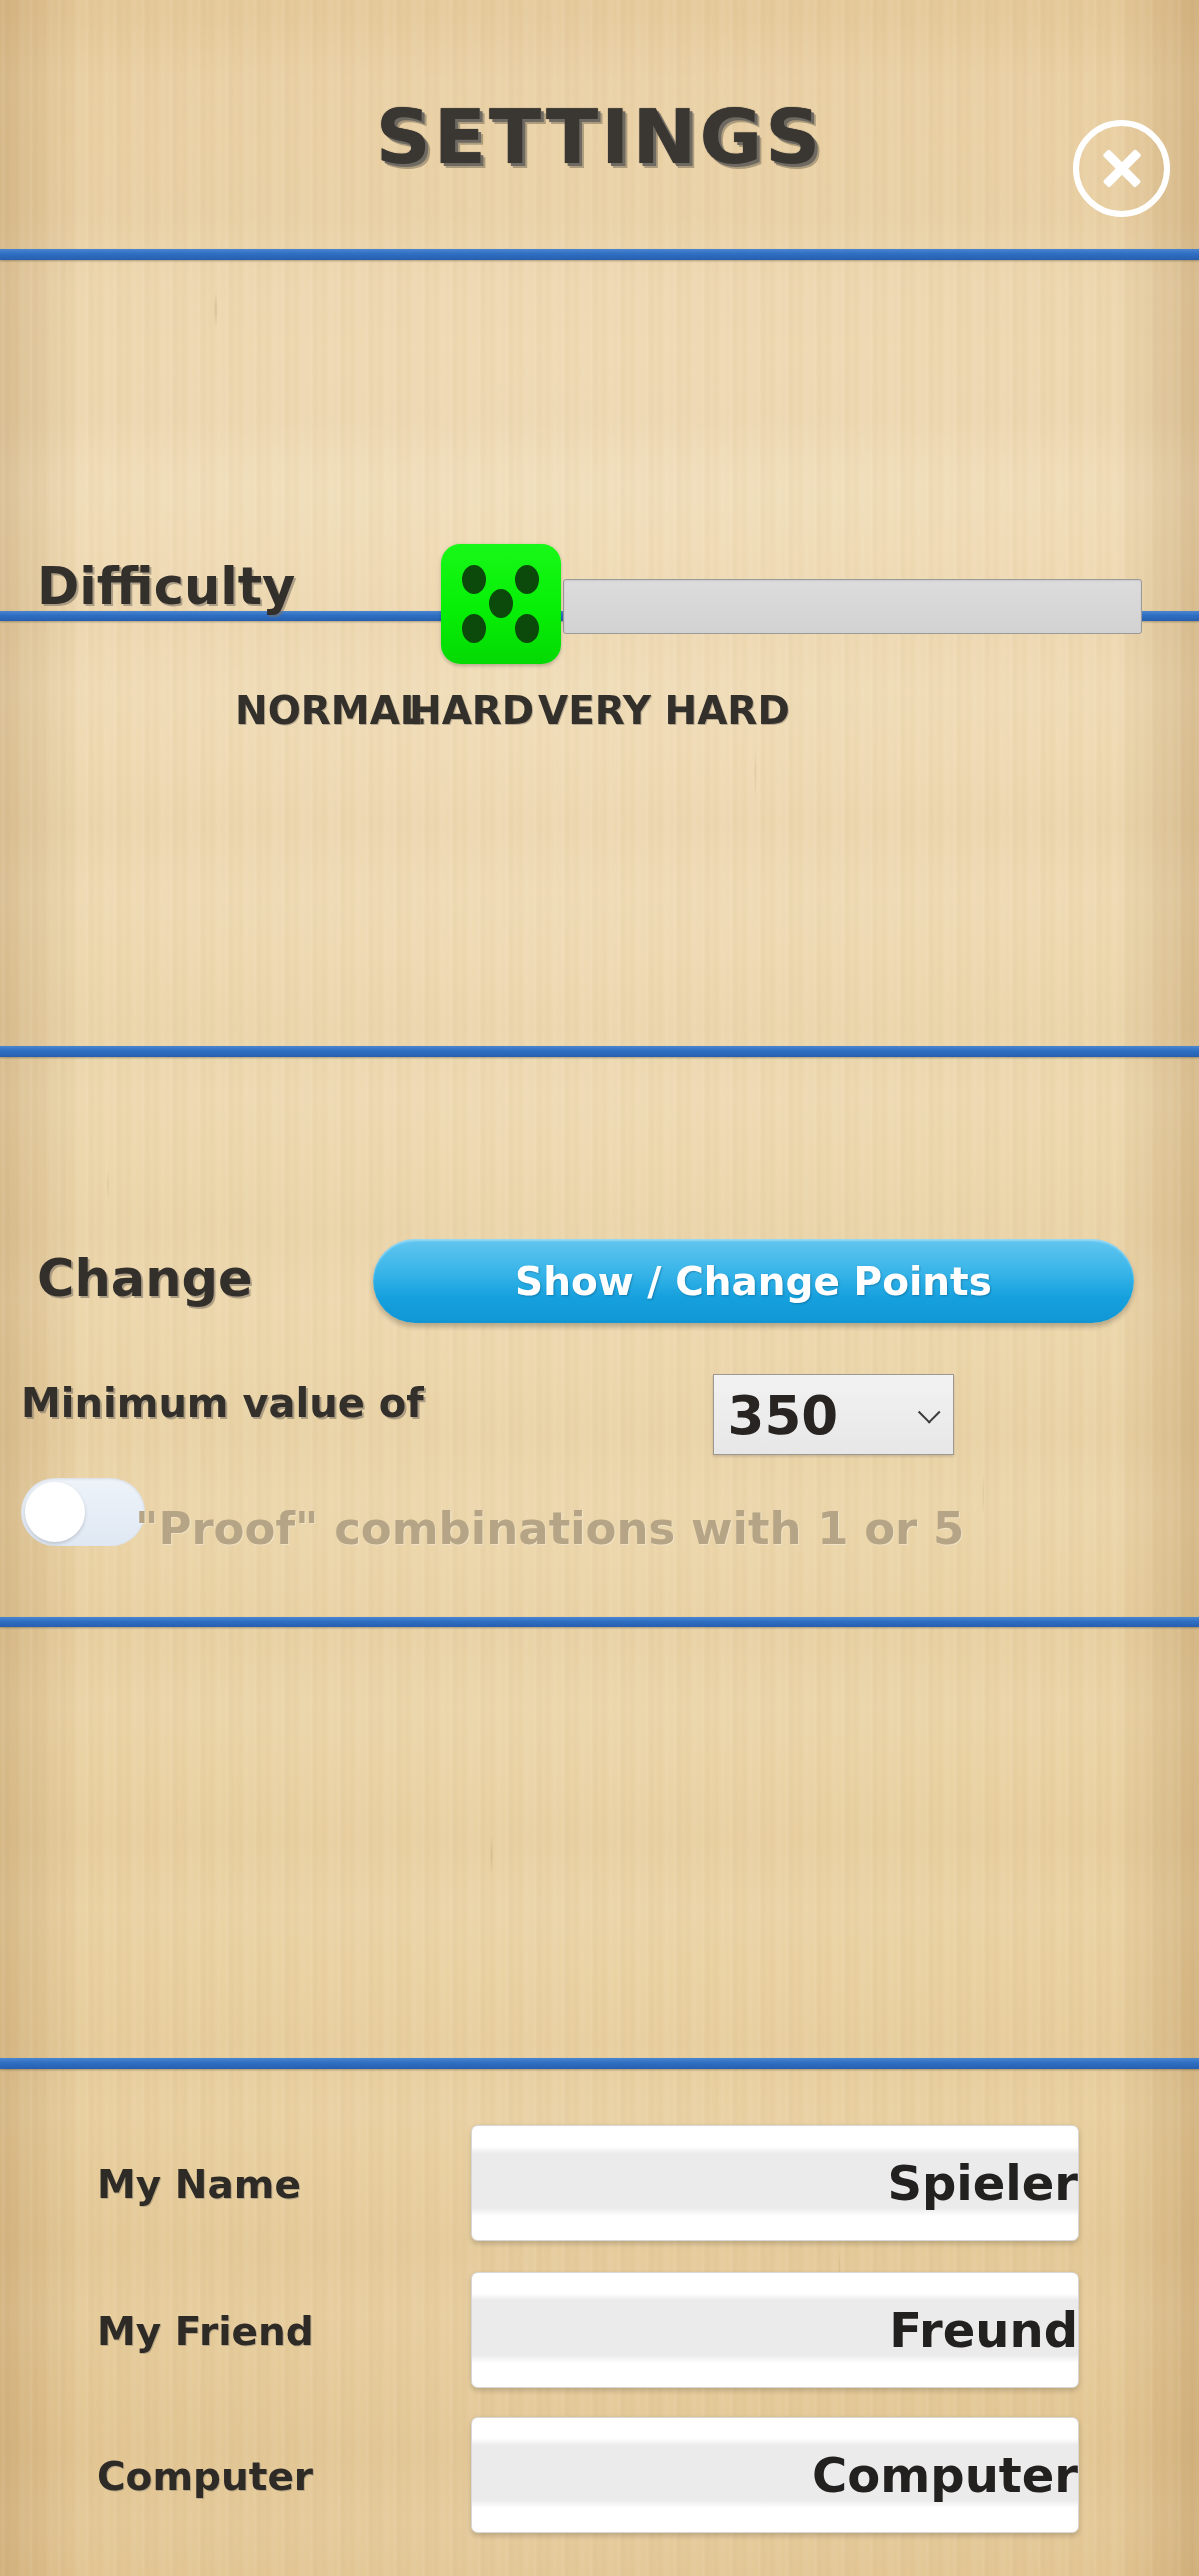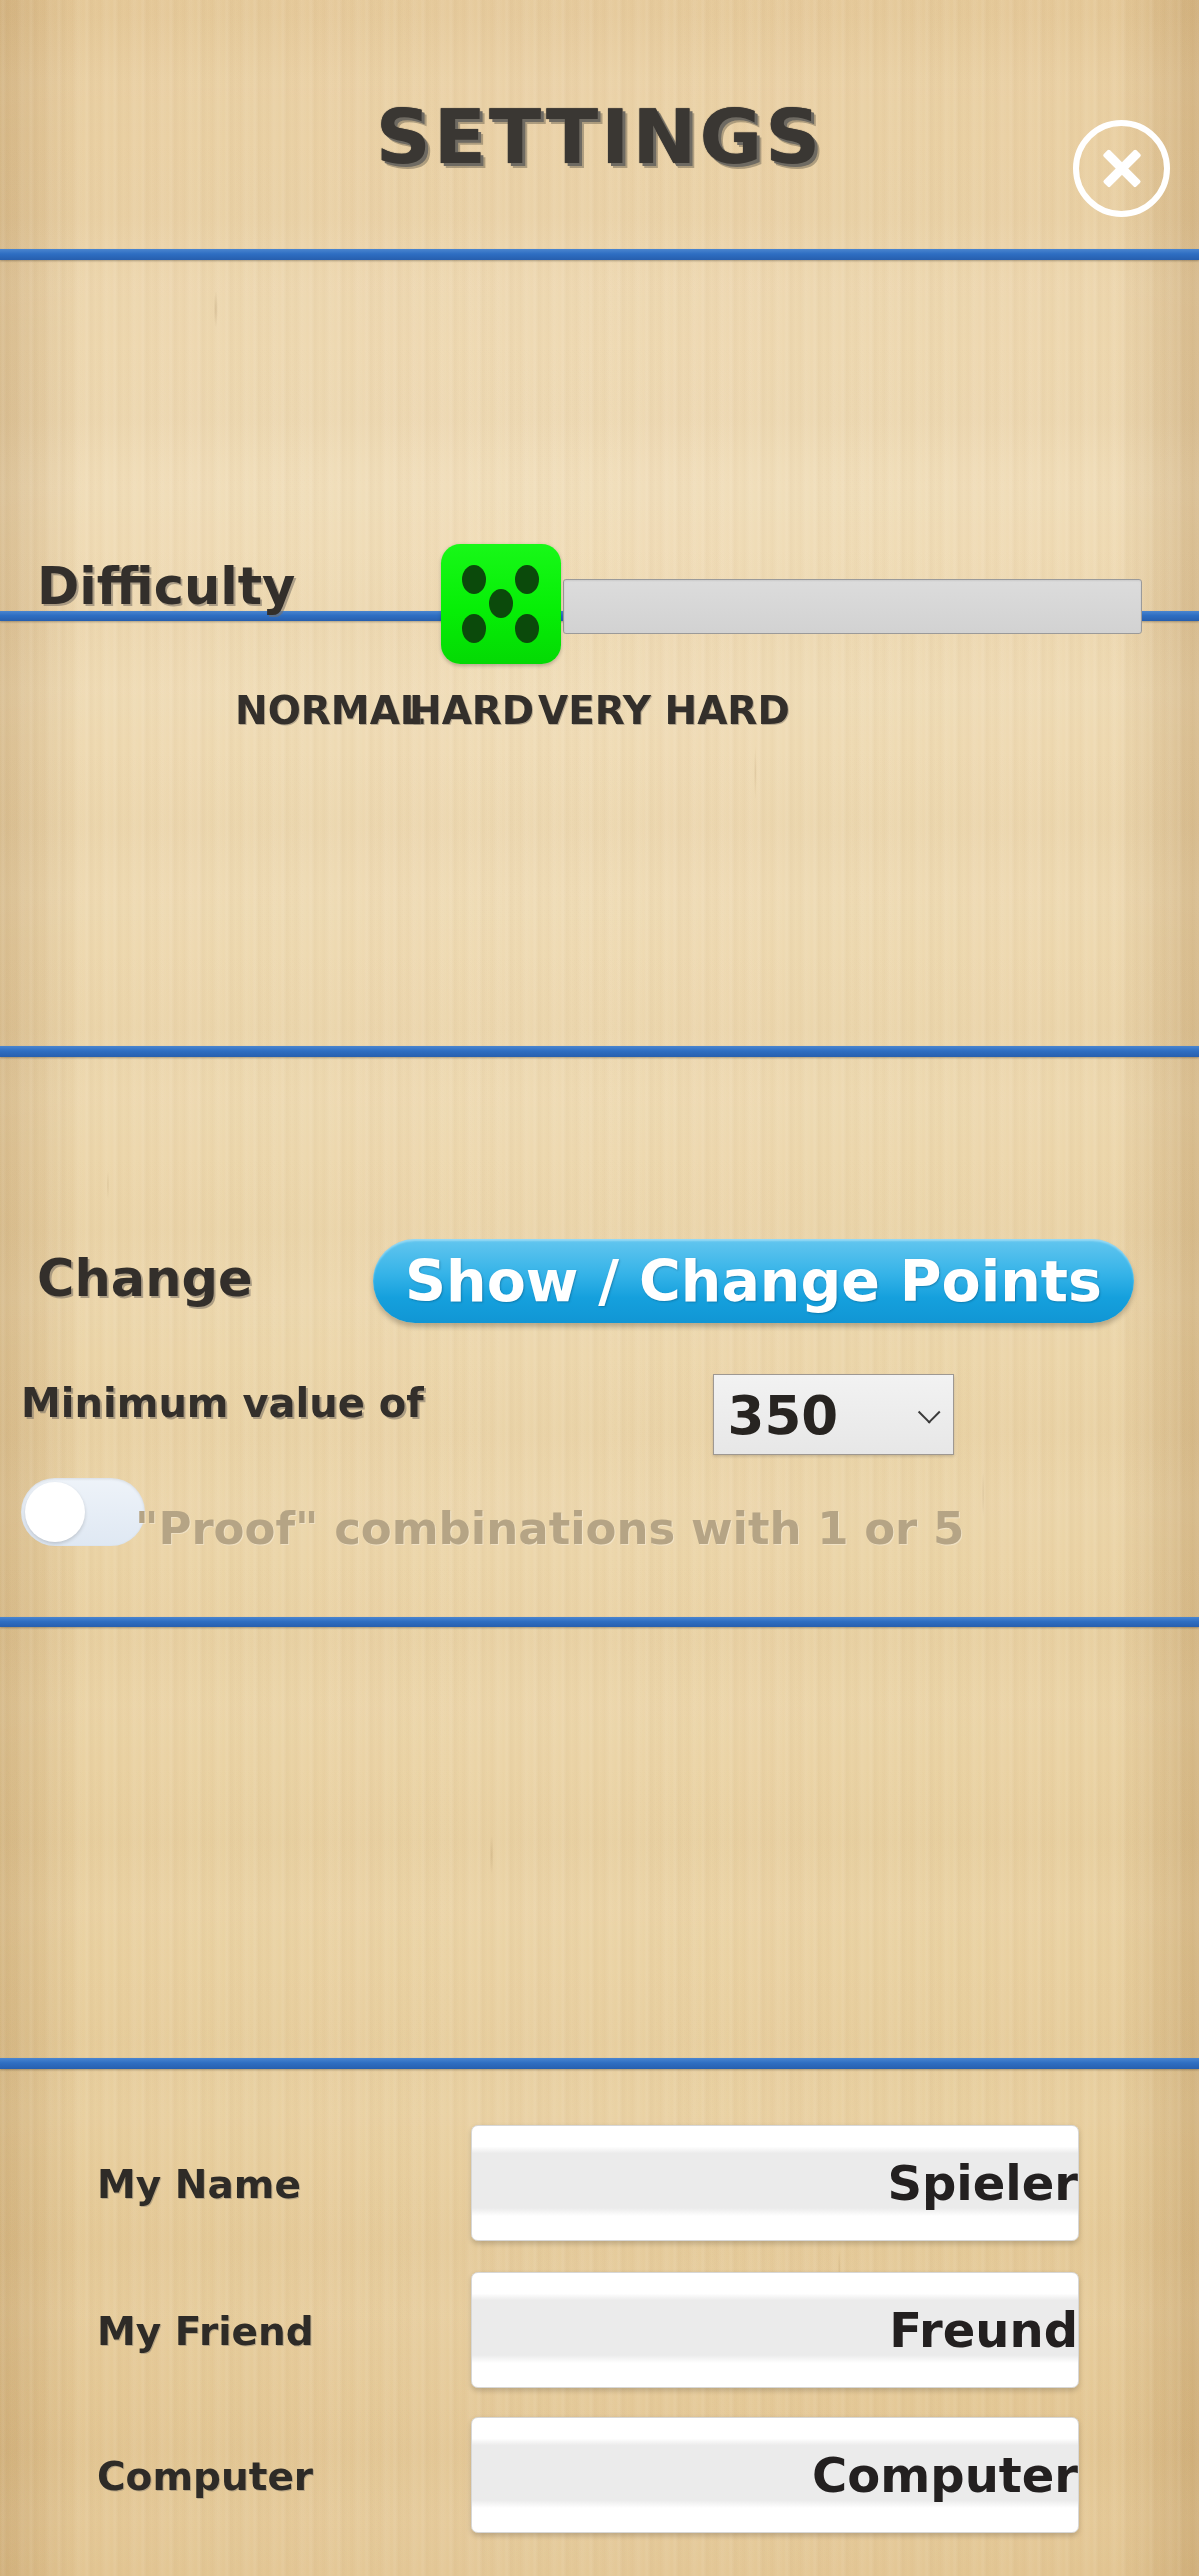--- a/index.html
+++ b/index.html
@@ -182,21 +182,21 @@
     border-radius: 965px;
     box-shadow: 0 3.9px 5.8px rgba(0,0,0,.22), inset 0 1.9px 1.9px rgba(255,255,255,.35);
     text-shadow: 1px 1px 1.9px rgba(0,60,95,.35);
     cursor: pointer;
   }
 
   .btn-points {
     position: absolute;
     left: 373px; top: 618px;
     width: 761px; height: 84px;
-    font-size: 57px;
+    font-size: 39px;
   }
 
   .lbl-minvalue {
     position: absolute;
     left: 21px; top: 759px;
     font-size: 40px;
   }
 
   .select-min {
     position: absolute;

